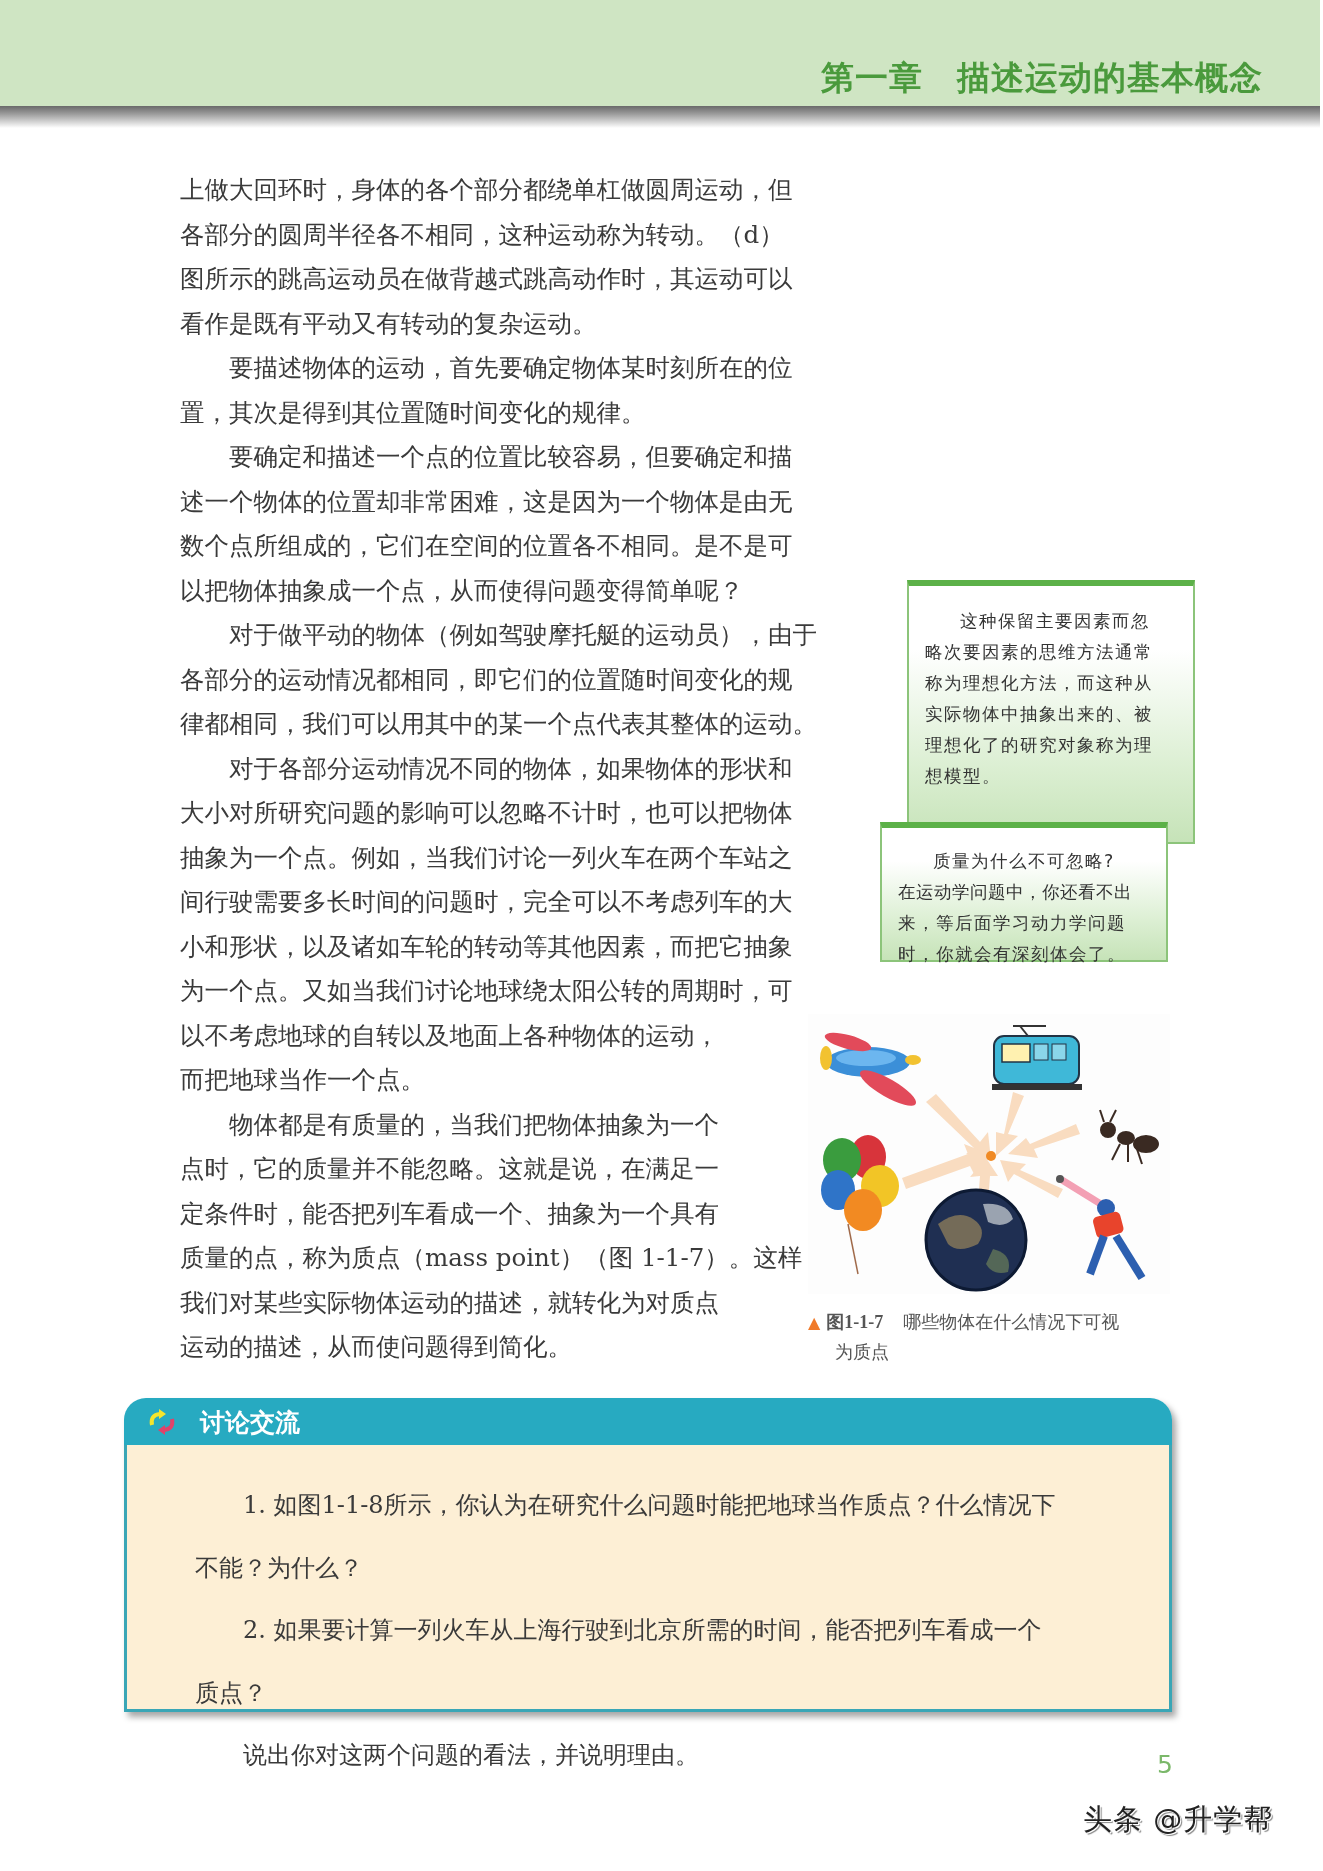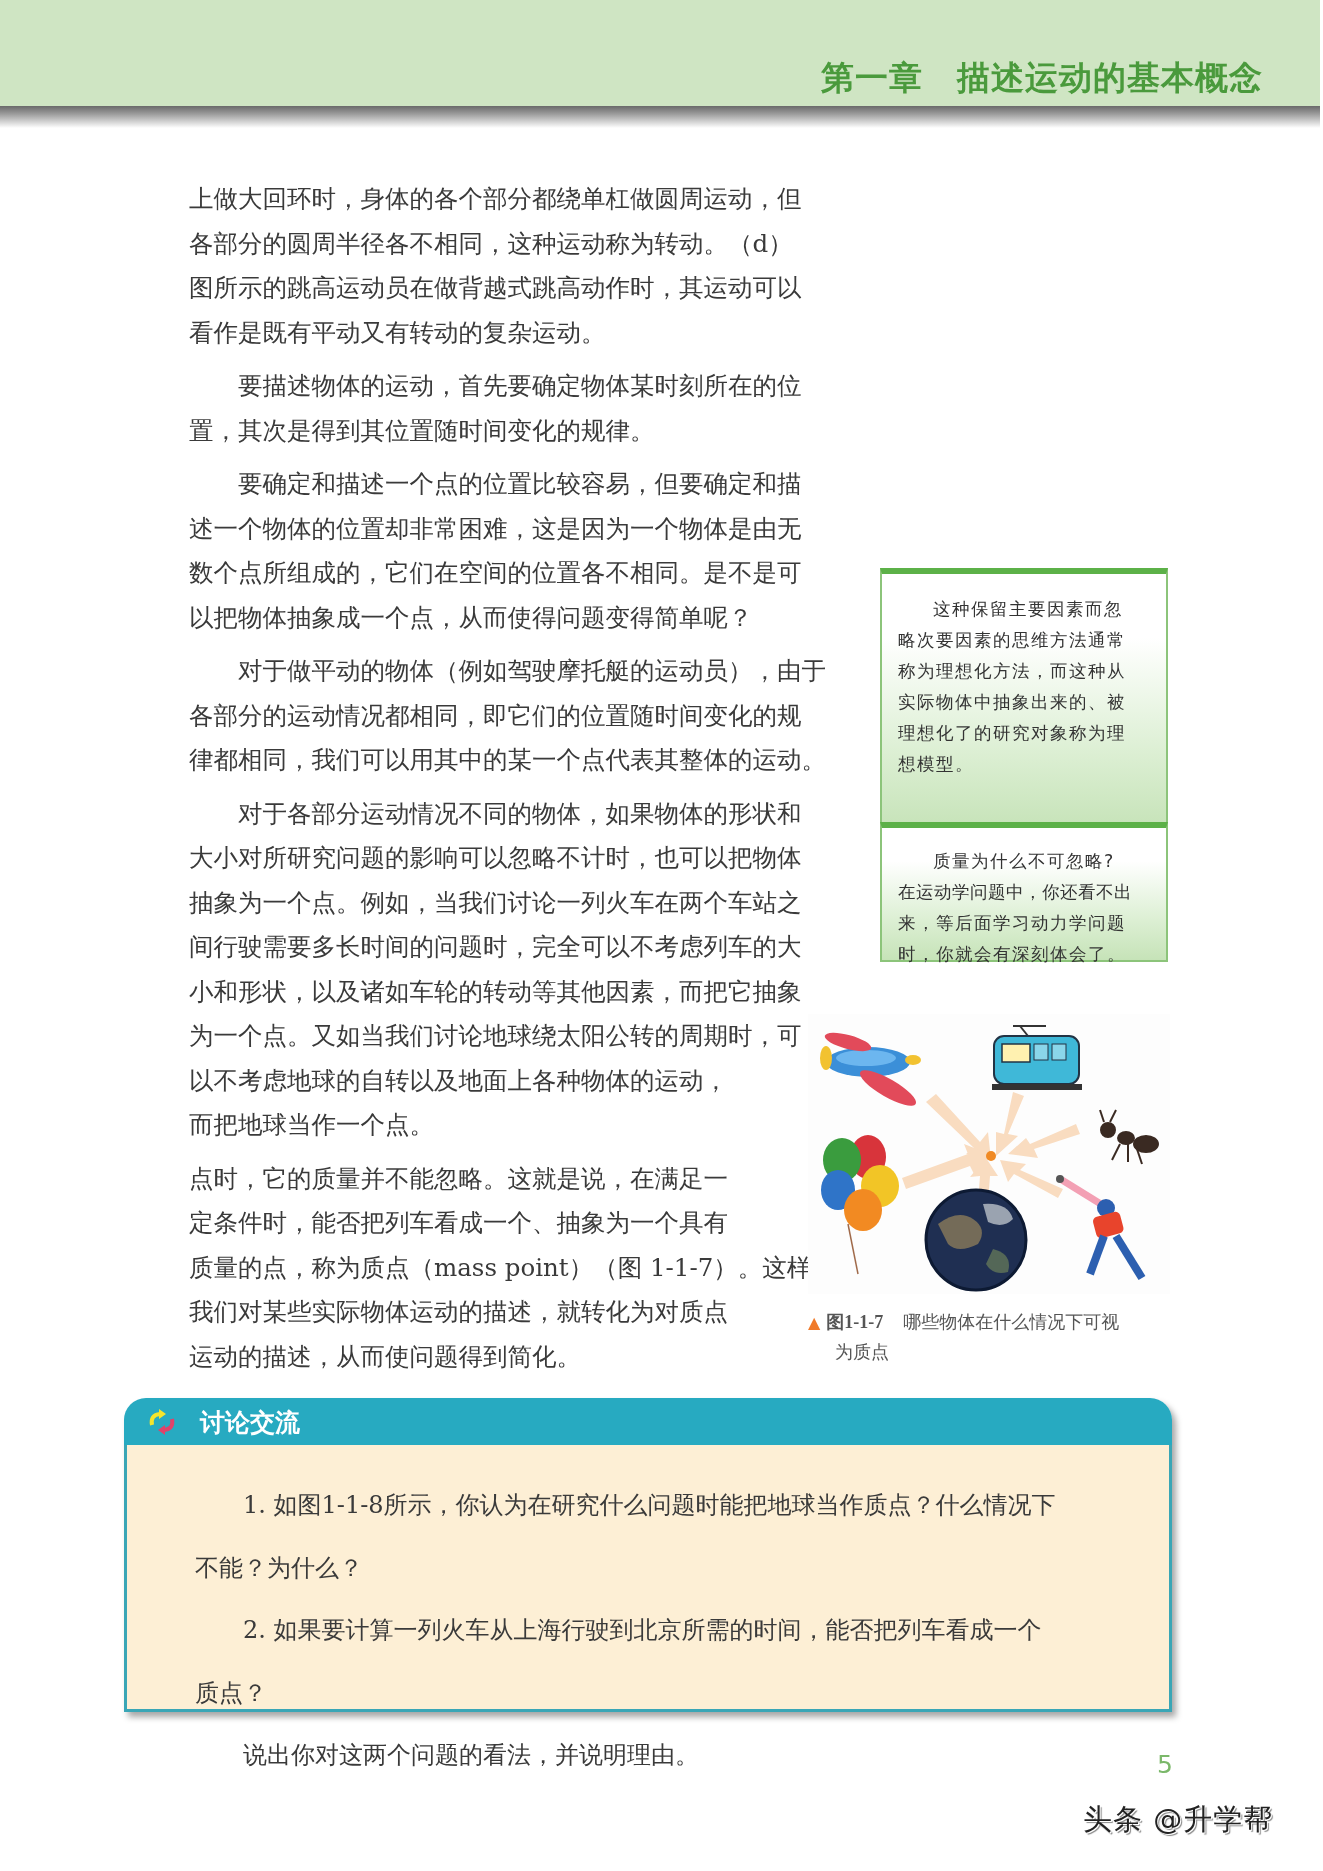--- a/index.html
+++ b/index.html
@@ -23,36 +23,36 @@
     font-family: "DejaVu Sans", sans-serif; font-weight: bold;
     font-size: 33px; color: #4a9a3c; letter-spacing: 1px;
     white-space: pre;
   }
 
   
   .main-text {
     position: absolute; left: 180px; top: 168px; width: 672px;
     font-size: 24.5px; line-height: 44.5px; color: #3a3a3a;
   }
-  .main-text p { margin: 9px; text-align: justify; text-align-last: left; }
+  .main-text p { margin: 0; text-align: justify; text-align-last: left; }
   .main-text .line { display: block; white-space: nowrap; }
 
   
   .note {
     position: absolute; left: 880px; width: 288px;
     border: 2px solid #8cc47a; border-top: 6px solid #5cb148;
     background: linear-gradient(to bottom, #ffffff 0%, #ffffff 25%, #dcefd3 70%, #c6e3b8 100%);
     box-sizing: border-box;
     font-family: "DejaVu Sans", sans-serif; font-size: 17.5px; line-height: 31px;
     color: #333; padding: 20px 14px 12px 16px;
     letter-spacing: 1.5px;
   }
   .note .line { display: block; white-space: nowrap; }
   .note .indent { padding-left: 2em; }
-  .note1 { top: 568px; height: 264px; }
+  .note1 { top: 580px; height: 264px; margin-left: 27px; }
   .note2 { top: 822px; height: 140px; padding-top: 18px; }
 
   
   .figure {
     position: absolute; left: 808px; top: 1014px; width: 362px; height: 280px;
     background: #fdfdfd;
   }
   .figure svg { width: 100%; height: 100%; }
   .caption {
     position: absolute; left: 808px; top: 1307px; width: 372px;
@@ -131,20 +131,21 @@
     <span class="line" style="padding-left:2em">对于各部分运动情况不同的物体，如果物体的形状和</span>
     <span class="line">大小对所研究问题的影响可以忽略不计时，也可以把物体</span>
     <span class="line">抽象为一个点。例如，当我们讨论一列火车在两个车站之</span>
     <span class="line">间行驶需要多长时间的问题时，完全可以不考虑列车的大</span>
     <span class="line">小和形状，以及诸如车轮的转动等其他因素，而把它抽象</span>
     <span class="line">为一个点。又如当我们讨论地球绕太阳公转的周期时，可</span>
     <span class="line">以不考虑地球的自转以及地面上各种物体的运动，</span>
     <span class="line">而把地球当作一个点。</span>
   </p>
   <p>
+    <span class="line" style="padding-left:2em">物体都是有质量的，当我们把物体抽象为一个</span>
     <span class="line">点时，它的质量并不能忽略。这就是说，在满足一</span>
     <span class="line">定条件时，能否把列车看成一个、抽象为一个具有</span>
     <span class="line">质量的点，称为质点（mass point）（图 1-1-7）。这样，</span>
     <span class="line">我们对某些实际物体运动的描述，就转化为对质点</span>
     <span class="line">运动的描述，从而使问题得到简化。</span>
   </p>
 </div>
 
 <div class="note note1">
   <span class="line indent">这种保留主要因素而忽</span>

